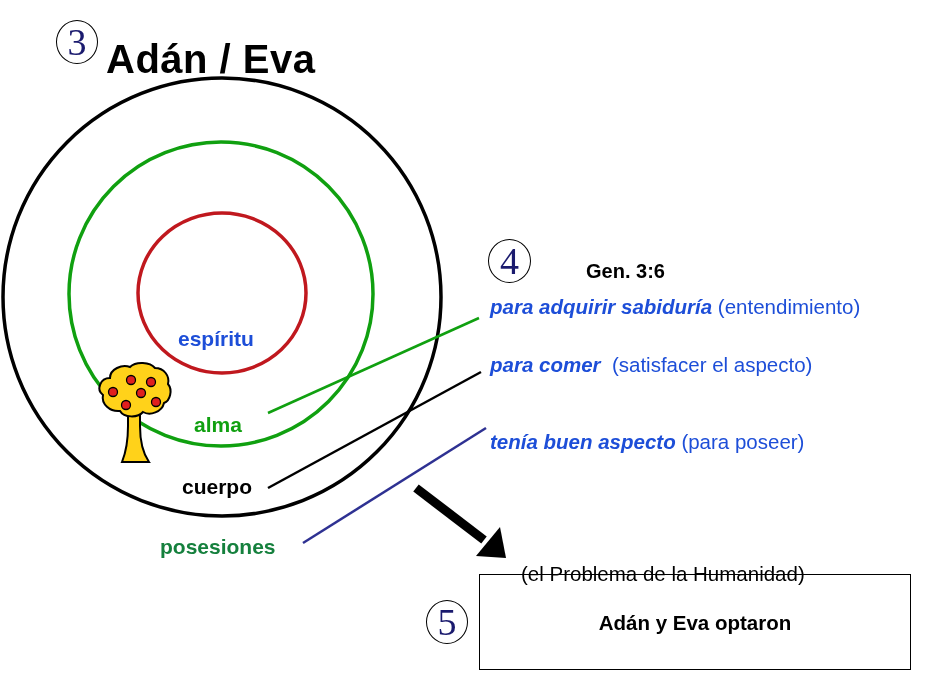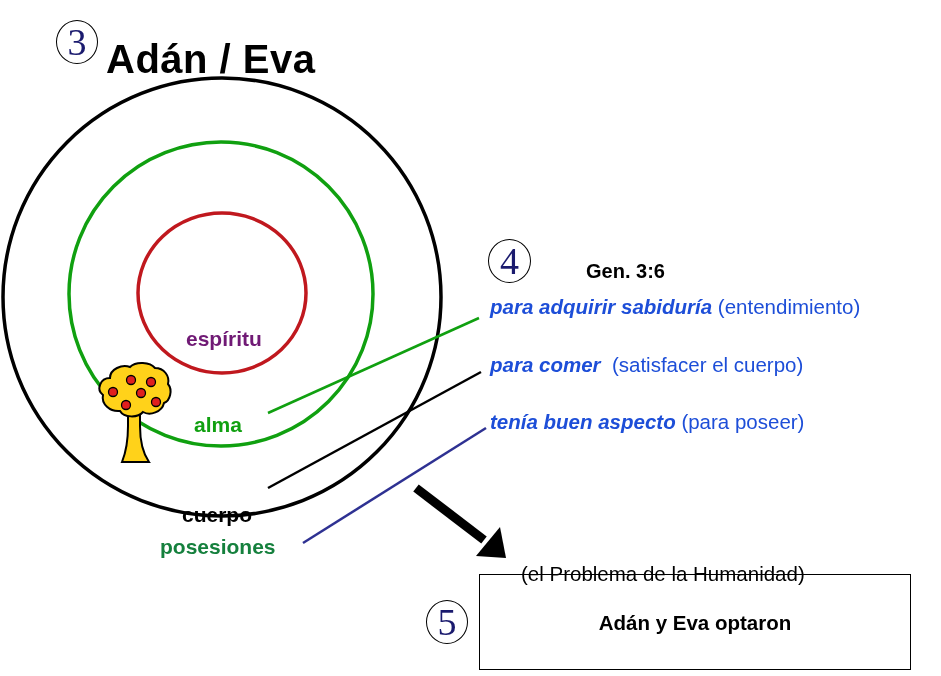--- a/index.html
+++ b/index.html
@@ -45,37 +45,37 @@
     <line x1="416" y1="488" x2="484" y2="540" stroke="#000" stroke-width="9"></line>
     <polygon points="506,558 476,556 500,527" fill="#000"></polygon>
   </g>
 </svg>
 
 <div class="num-badge" style="left:56px; top:20px; width:42px; height:44px;">
   <span>3</span>
 </div>
 <div class="abs title">Adán / Eva</div>
 
-<div class="abs lbl" style="left:186px; top:327px; color:#701a75;">espíritu</div>
+<div class="abs lbl" style="left:178px; top:327px; color:#1d4ed8;">espíritu</div>
 <div class="abs lbl" style="left:194px; top:413px; color:#10a010;">alma</div>
-<div class="abs lbl" style="left:182px; top:475px; color:#000000;margin-top:28px;">cuerpo</div>
+<div class="abs lbl" style="left:182px; top:475px; color:#000000;">cuerpo</div>
 <div class="abs lbl" style="left:160px; top:535px; color:#15803d;">posesiones</div>
 
 <div class="num-badge" style="left:488px; top:239px; width:43px; height:44px;">
   <span>4</span>
 </div>
 <div class="abs ref">Gen. 3:6</div>
 
 <div class="abs verse" style="left:490px; top:295px;">
   <span class="em">para adquirir sabiduría</span><span style="white-space:pre;"> (entendimiento)</span>
 </div>
 <div class="abs verse" style="left:490px; top:353px;">
-  <span class="em">para comer</span><span style="white-space:pre;">  (satisfacer el cuerpo)</span>
+  <span class="em">para comer</span><span style="white-space:pre;">  (satisfacer el aspecto)</span>
 </div>
-<div class="abs verse" style="left:490px; top:410px;">
+<div class="abs verse" style="left:490px; top:430px;">
   <span class="em">tenía buen aspecto</span><span style="white-space:pre;"> (para poseer)</span>
 </div>
 
 <div class="abs problem">(el Problema de la Humanidad)</div>
 <div class="num-badge" style="left:426px; top:600px; width:42px; height:44px;">
   <span>5</span>
 </div>
 <div class="box">
   <div>Adán y Eva optaron</div>
 </div>

